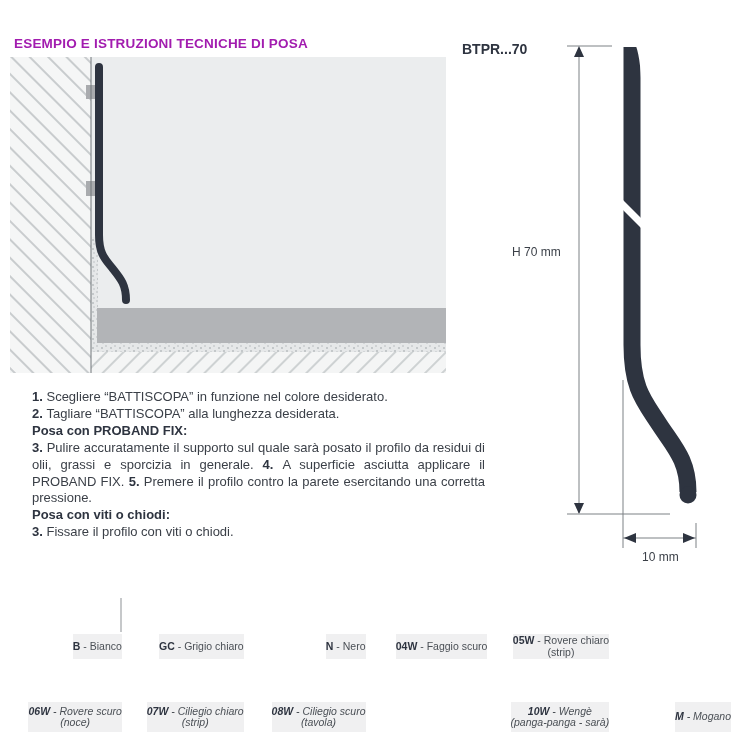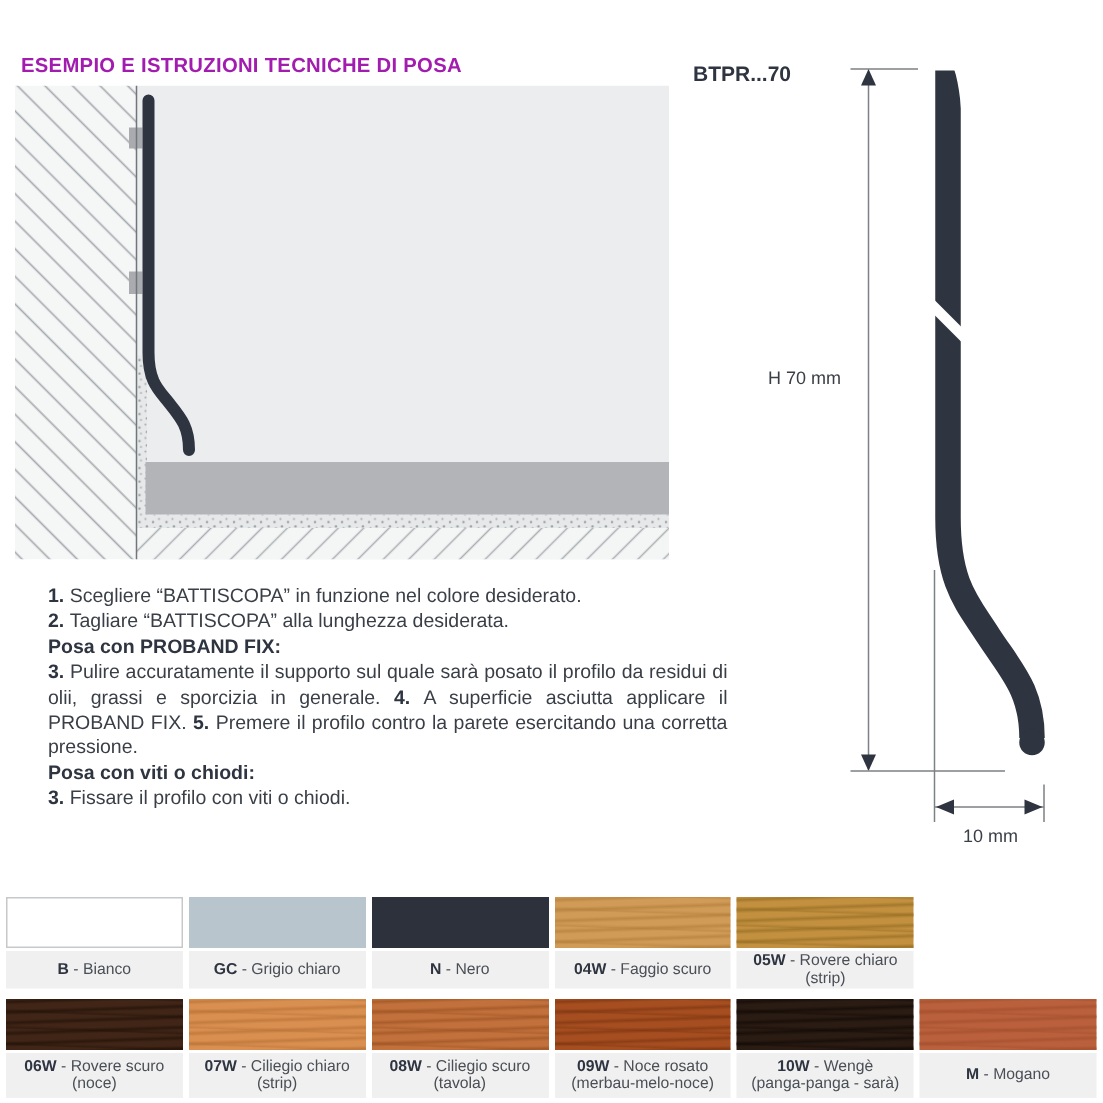--- a/index.html
+++ b/index.html
@@ -42,32 +42,32 @@
   
   #color-table{
     left:0;top:598px;width:735px;box-sizing:border-box;
     padding:0 4px;
   }
   .color-row{
     display:grid;grid-template-columns:repeat(6,1fr);
     column-gap:4px;
   }
   .color-row + .color-row{margin-top:7px;}
-  .color-cell{display:flex;flex-direction:column;}
+  .color-cell{display:flex;flex-direction:column;align-items:flex-end;}
   .swatch{
     height:34px;box-sizing:border-box;
   }
   .swatch.bordered{border:1px solid #c6c8ca;}
   .swatch-label{
     margin-top:2px;background:#f0f0f1;
     height:25px;display:flex;flex-direction:column;
     align-items:center;justify-content:center;
     font-size:10.5px;line-height:11.5px;color:#4a4f55;text-align:center;
   }
-  .color-row.row2 .swatch-label{height:30px;}
+  .color-row.row2 .swatch-label{height:30px;font-style:italic;}
   .swatch-label b{font-weight:700;color:#2e3440;}
 </style>
 </head>
 <body>
 
 <div id="page-title" class="abs">ESEMPIO E ISTRUZIONI TECNICHE DI POSA</div>
 
 <svg id="install-diagram" class="abs" width="436" height="316" viewBox="0 0 436 316">
   <defs>
     <pattern id="hatchWall" width="13" height="13" patternUnits="userSpaceOnUse" patternTransform="rotate(-45)">
@@ -195,24 +195,20 @@
       </div>
       <div class="color-cell">
         <div class="swatch" style="background-color: rgb(194, 113, 60); background-image: repeating-linear-gradient(178deg, rgba(153, 80, 31, 0) 0px, rgba(153, 80, 31, 0.6) 2px, rgba(153, 80, 31, 0) 4px, rgba(153, 80, 31, 0) 7px), repeating-linear-gradient(2deg, rgba(153, 80, 31, 0) 0px, rgba(153, 80, 31, 0) 3px, rgba(153, 80, 31, 0.4) 4px, rgba(153, 80, 31, 0) 6px, rgba(153, 80, 31, 0) 11px);"></div>
         <div class="swatch-label">
           <span><b>08W</b> - Ciliegio scuro</span>
           <span>(tavola)</span>
         </div>
       </div>
       <div class="color-cell">
         <div class="swatch" style="background-color: rgb(167, 78, 33); background-image: repeating-linear-gradient(178deg, rgba(121, 51, 14, 0) 0px, rgba(121, 51, 14, 0.6) 2px, rgba(121, 51, 14, 0) 4px, rgba(121, 51, 14, 0) 7px), repeating-linear-gradient(2deg, rgba(121, 51, 14, 0) 0px, rgba(121, 51, 14, 0) 3px, rgba(121, 51, 14, 0.4) 4px, rgba(121, 51, 14, 0) 6px, rgba(121, 51, 14, 0) 11px);"></div>
-        <div class="swatch-label">
-          <span><b>09W</b> - Noce rosato</span>
-          <span>(merbau-melo-noce)</span>
-        </div>
       </div>
       <div class="color-cell">
         <div class="swatch" style="background-color: rgb(42, 27, 19); background-image: repeating-linear-gradient(178deg, rgba(15, 8, 4, 0) 0px, rgba(15, 8, 4, 0.6) 2px, rgba(15, 8, 4, 0) 4px, rgba(15, 8, 4, 0) 7px), repeating-linear-gradient(2deg, rgba(15, 8, 4, 0) 0px, rgba(15, 8, 4, 0) 3px, rgba(15, 8, 4, 0.4) 4px, rgba(15, 8, 4, 0) 6px, rgba(15, 8, 4, 0) 11px);"></div>
         <div class="swatch-label">
           <span><b>10W</b> - Wengè</span>
           <span>(panga-panga - sarà)</span>
         </div>
       </div>
       <div class="color-cell">
         <div class="swatch" style="background-color: rgb(186, 96, 60); background-image: repeating-linear-gradient(178deg, rgba(161, 77, 44, 0) 0px, rgba(161, 77, 44, 0.6) 2px, rgba(161, 77, 44, 0) 4px, rgba(161, 77, 44, 0) 7px), repeating-linear-gradient(2deg, rgba(161, 77, 44, 0) 0px, rgba(161, 77, 44, 0) 3px, rgba(161, 77, 44, 0.4) 4px, rgba(161, 77, 44, 0) 6px, rgba(161, 77, 44, 0) 11px);"></div>

